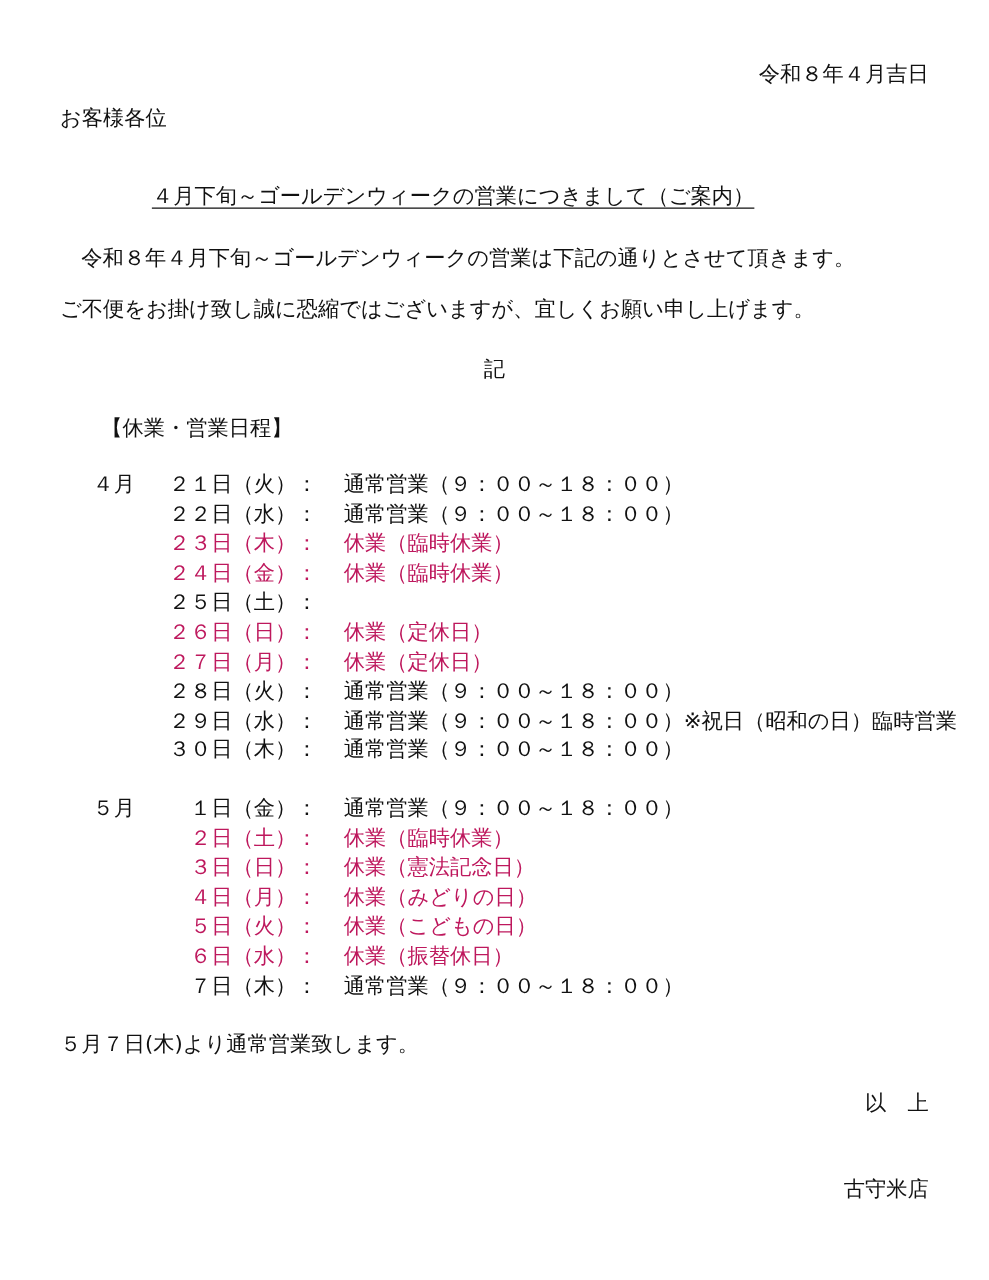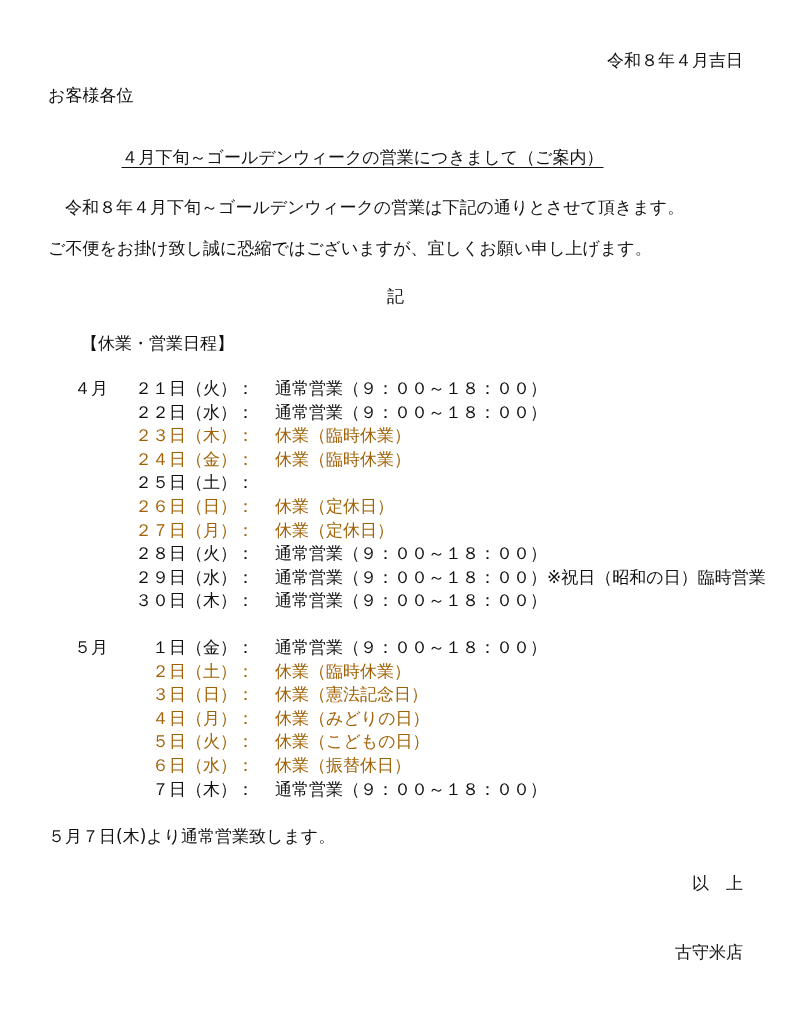--- a/index.html
+++ b/index.html
@@ -14,21 +14,21 @@
   .title { left: 0; width: 725px; text-align: center; top: 146px; }
   .title span { text-decoration: underline; text-underline-offset: 4px; text-decoration-thickness: 1px; }
   .body1 { left: 48px; top: 196px; }
   .body2 { left: 48px; top: 237px; }
   .ki { left: 0; width: 791px; text-align: center; top: 285px; }
   .section { left: 81px; top: 332px; }
   .sched { position: absolute; left: 74px; }
   .row { height: 23.6px; line-height: 23.6px; white-space: nowrap; display: flex; gap: 21px; }
   .month { display: inline-block; width: 40px; }
   .day { display: inline-block; }
-  .red { color: #a16207; }
+  .red { color: #be185d; }
   .tomorrow { left: 48px; top: 825px; }
   .ijo { right: 48px; top: 872px; }
   .shop { right: 48px; top: 941px; }
 </style>
 </head>
 <body>
 
 <div class="abs date">令和８年４月吉日</div>
 <div class="abs addressee">お客様各位</div>
 

